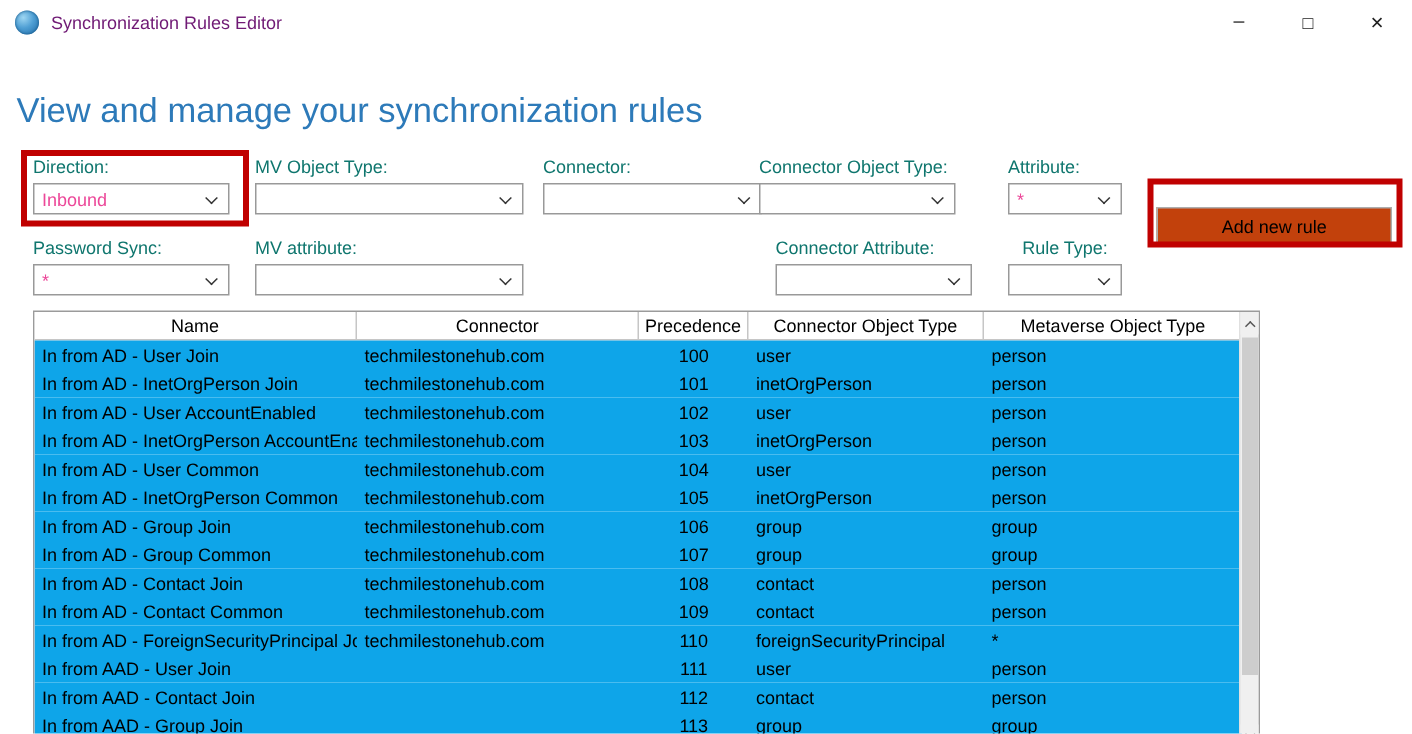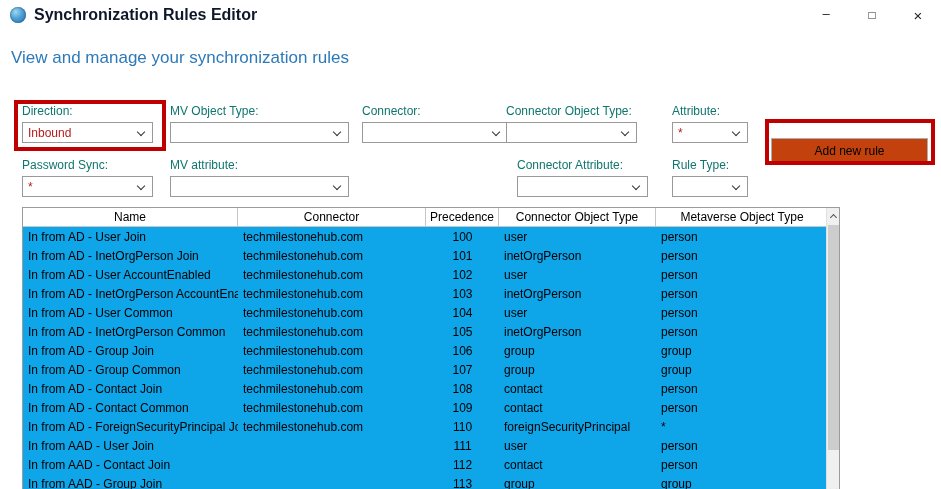--- a/index.html
+++ b/index.html
@@ -17,62 +17,62 @@
   .titlebar {
     position:absolute; left:0; top:0; width:941px; height:30px;
     display:flex; align-items:center; background:#ffffff;
   }
   .app-icon {
     width:16px; height:16px; margin-left:10px; border-radius:50%;
     background:radial-gradient(circle at 35% 30%, #9ed6f2 0%, #4f9fd4 45%, #1f6aa5 100%);
     box-shadow:inset 0 0 2px #0d4e7e;
     flex:0 0 auto;
   }
-  .win-title { font-size:16px; color:#0f172a; margin-left:8px; flex:1 1 auto;font-weight:bold; }
+  .win-title { font-size:12px; color:#701a75; margin-left:8px; flex:1 1 auto; }
   .caption-buttons { display:flex; height:30px; }
   .cap-btn {
     width:46px; height:30px; display:flex; align-items:center; justify-content:center;
     color:#222; cursor:default;
   }
   .cap-min { font-size:13px; padding-bottom:4px; }
   .cap-max { font-size:12px; }
   .cap-close { font-size:15px; }
 
   
   .page-heading {
-    position:absolute; left:11px; top:48px;
-    font-size:17px; font-weight:400; color:#2d7ab9;
+    position:absolute; left:11px; top:60px;
+    font-size:23px; font-weight:400; color:#2d7ab9;
   }
 
   
   .filter { position:absolute; }
   .filter .flabel { font-size:12px; color:#0f766e; display:block; height:14px; }
   .combo {
     position:relative; margin-top:4px; height:21px;
     background:#ffffff; border:1px solid #999999;
   }
   .combo .cvalue {
     position:absolute; left:5px; top:3px; right:20px;
-    font-size:12px; color:#b91c1c; white-space:nowrap; overflow:hidden;
+    font-size:12px; color:#ec4899; white-space:nowrap; overflow:hidden;
   }
   .chev {
     position:absolute; right:8px; top:6px; width:6px; height:6px;
     border-right:1.5px solid #333; border-bottom:1.5px solid #333;
     transform:rotate(45deg);
   }
 
   .f-direction        { left:22px;  top:104px; width:131px; }
   .f-mvobjecttype     { left:170px; top:104px; width:179px; }
   .f-connector        { left:362px; top:104px; width:146px; }
   .f-connobjtype      { left:506px; top:104px; width:131px; }
   .f-disabled         { left:672px; top:104px; width:76px;  }
   .f-passwordsync     { left:22px;  top:158px; width:131px; }
   .f-mvattribute      { left:170px; top:158px; width:179px; }
   .f-connattribute    { left:517px; top:158px; width:131px; }
-  .f-ruletype         { left:672px; top:158px; width:76px;  }
+  .f-ruletype         { left:672px; top:158px; width:76px;text-align:center;  }
 
   
   .add-rule-btn {
     position:absolute; left:771px; top:138px; width:157px; height:25px;
     background:#c2410c; border:1px solid #adadad;
     font-size:12px; color:#000;
     display:flex; align-items:center; justify-content:center;
     font-family:"Liberation Sans", sans-serif;
   }
 

